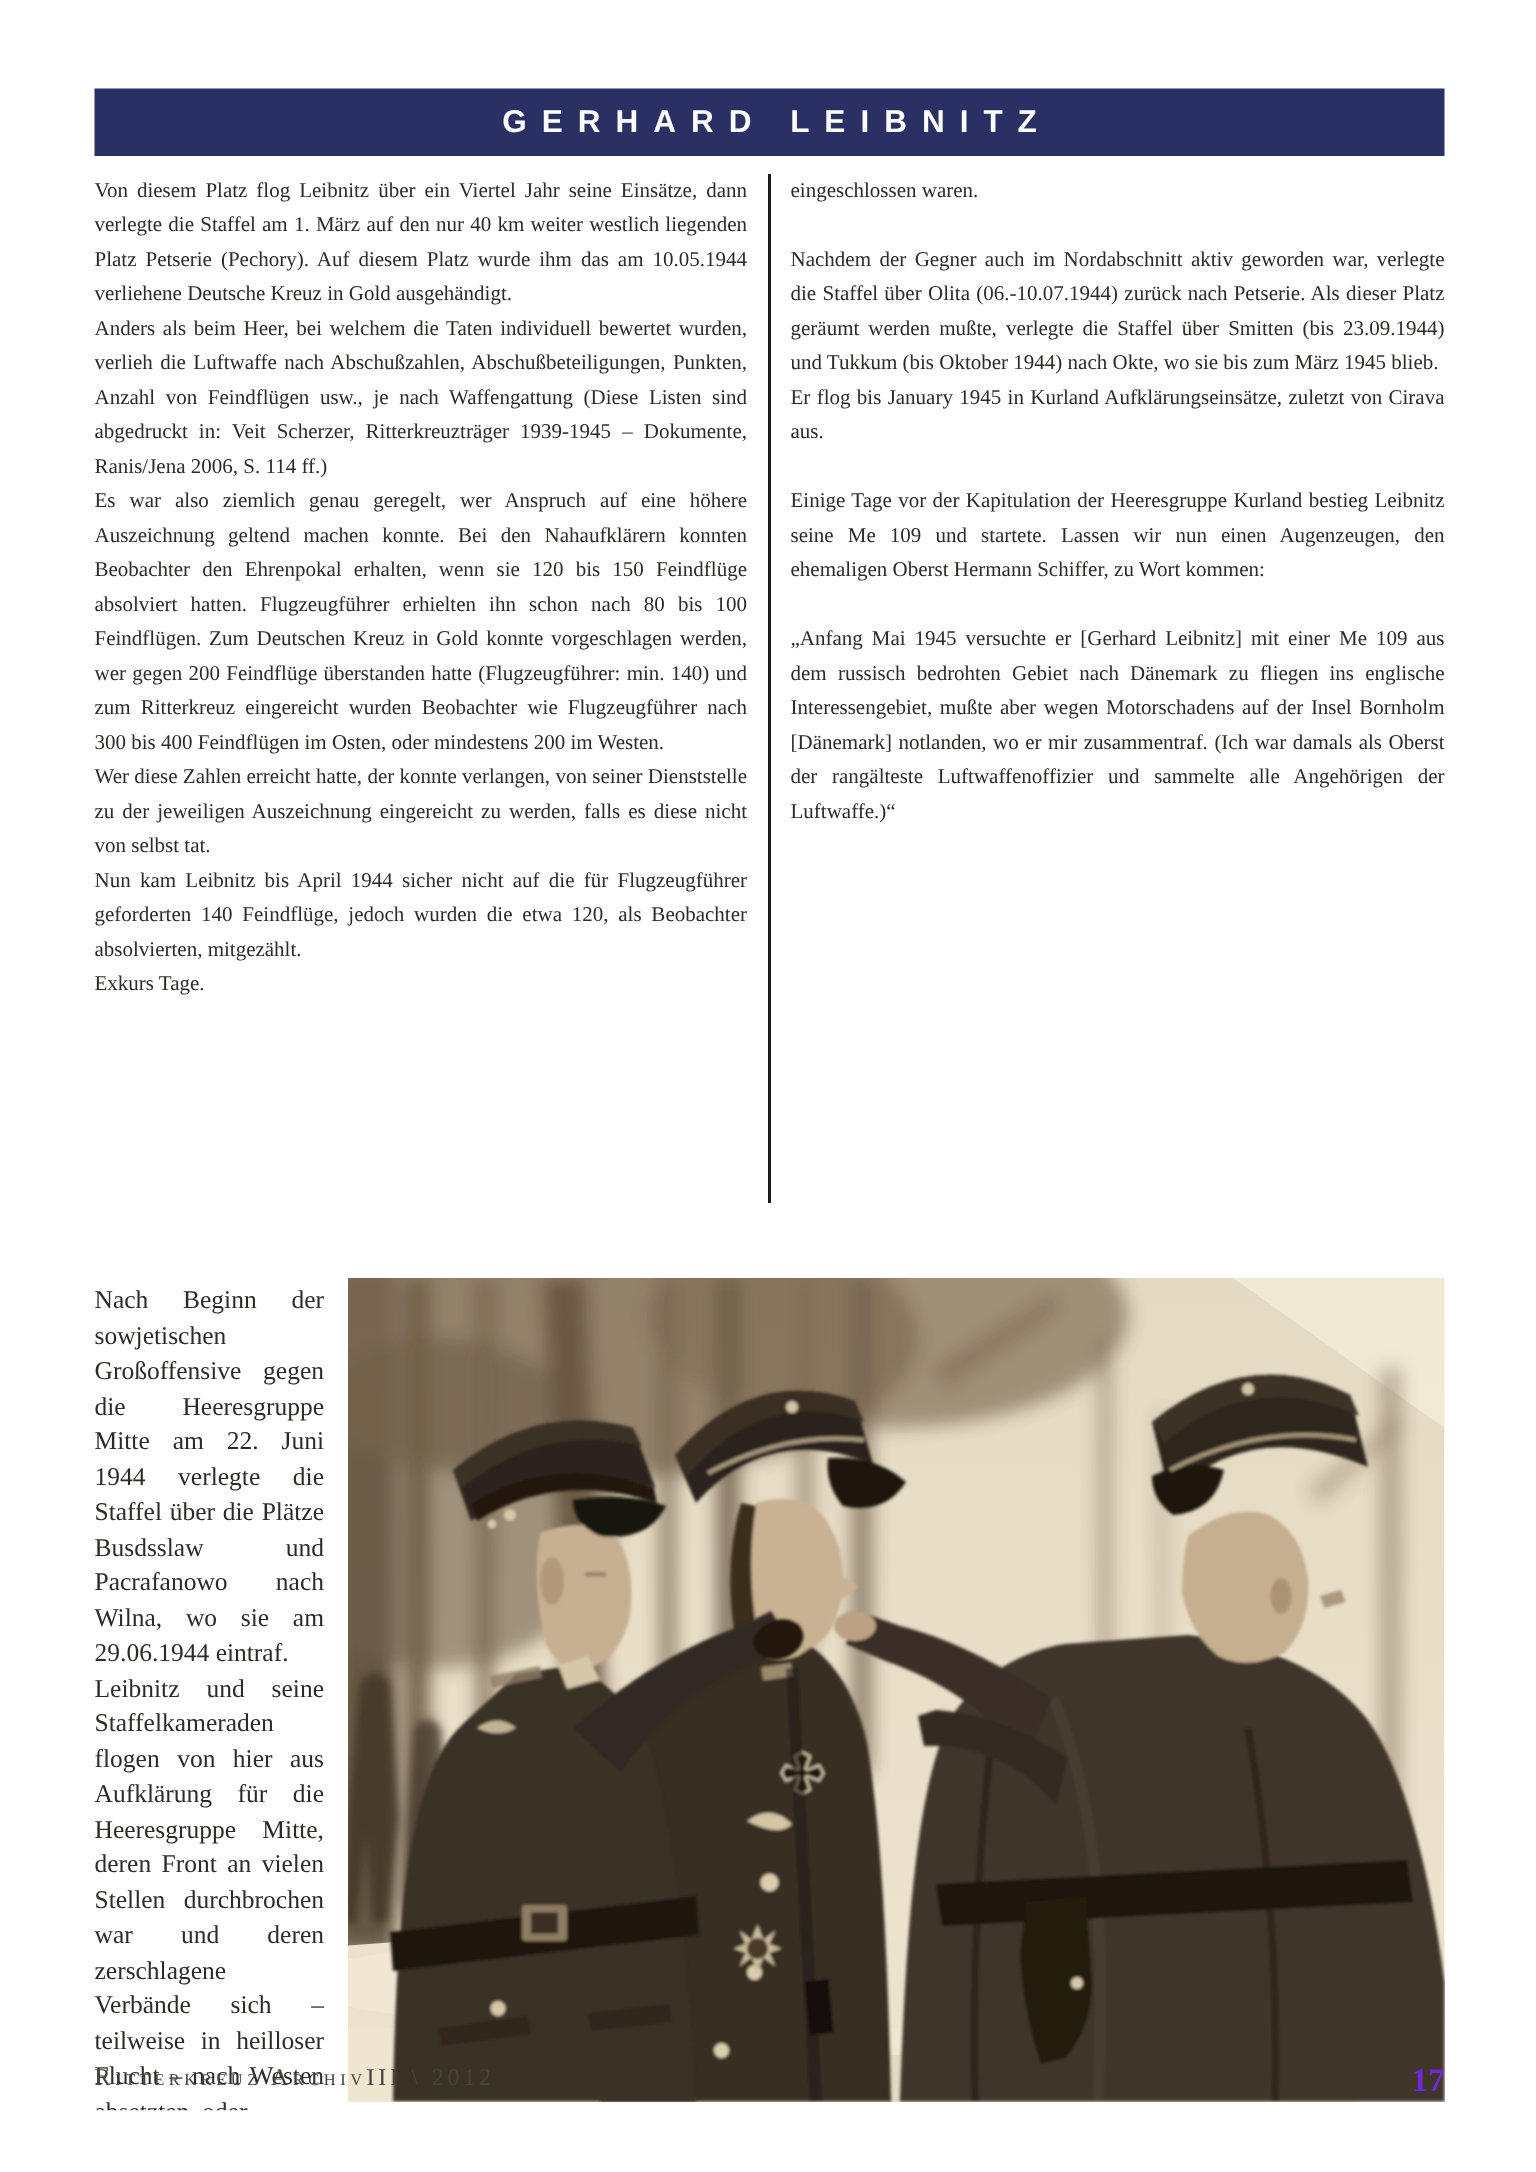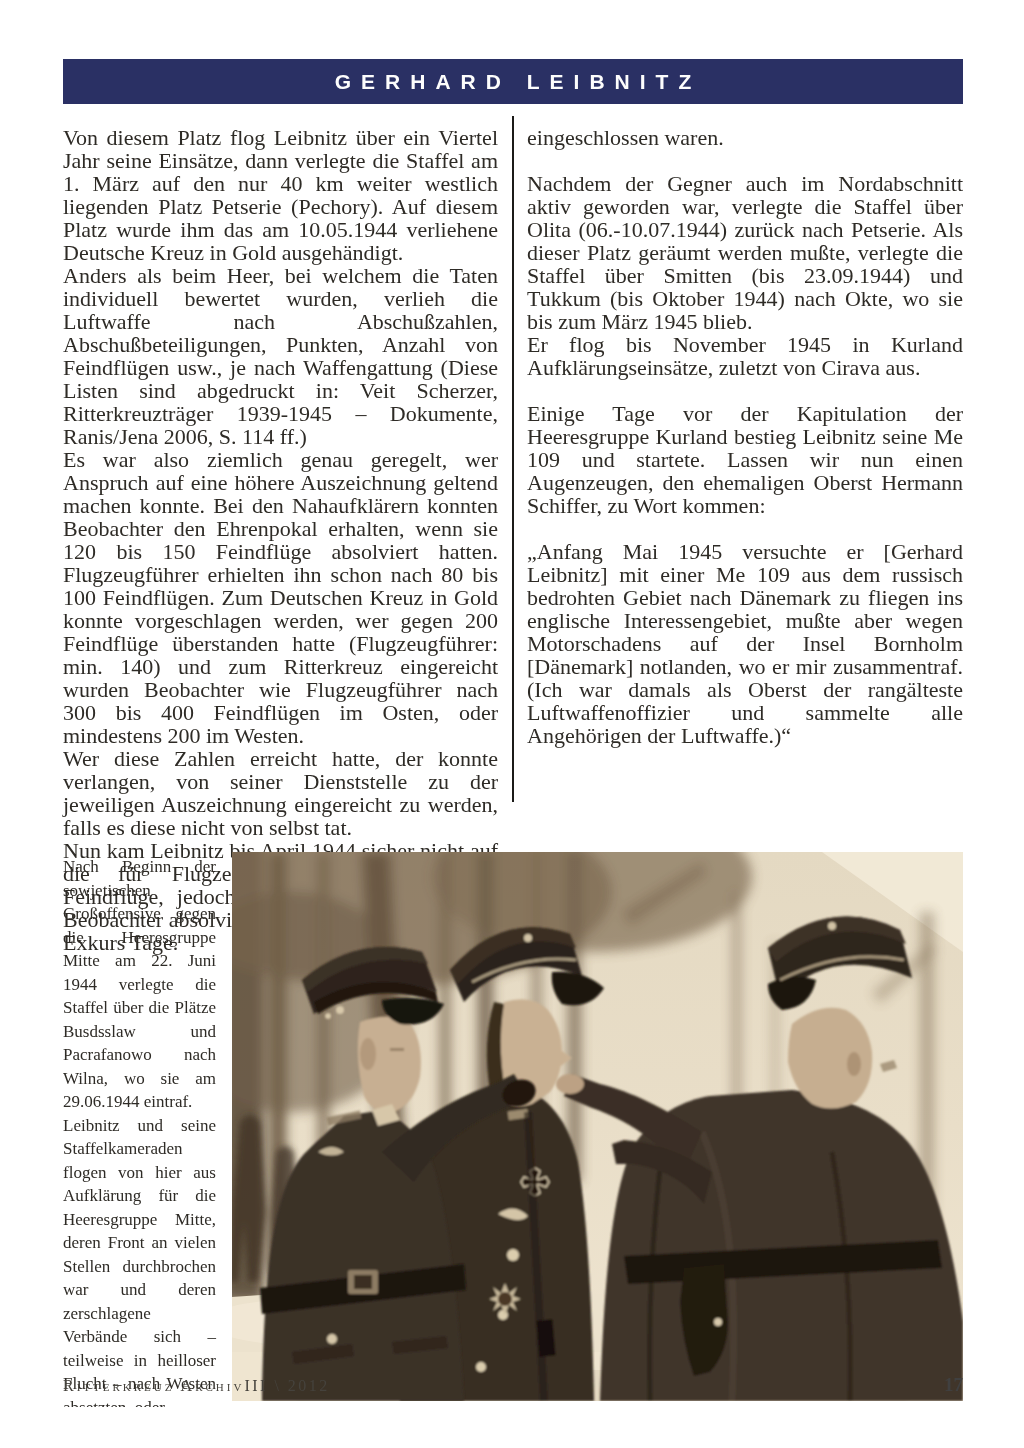--- a/index.html
+++ b/index.html
@@ -13,40 +13,40 @@
     position:absolute; left:63px; top:59px; width:900px; height:45px;
     background:#2a3064; display:flex; align-items:center; justify-content:center;
   }
   .title-bar h1 {
     margin:0; font-family:"Liberation Sans","DejaVu Sans",sans-serif;
     font-weight:700; font-size:21px; letter-spacing:10px; text-indent:10px;
     color:#fdfdfd; white-space:nowrap;
   }
   
   .columns { position:absolute; left:63px; top:116px; width:900px; height:700px; }
-  .col { position:absolute; top:10px; font-size:22px; line-height:23px; text-align:justify; hyphens:auto; }
+  .col { position:absolute; top:0; font-size:14px; line-height:23px; text-align:justify; hyphens:auto; }
   .col-left  { left:0;     width:435px; }
   .col-right { left:464px; width:436px; }
   .divider   { position:absolute; left:449px; top:0; width:2px; height:686px; background:#1b1a18; }
   .para { margin:0; }
   .para.gap { margin-top:23px; }
   
   .bottom { position:absolute; left:63px; top:852px; width:900px; height:550px; }
   .col-narrow { position:absolute; left:0; top:3px; width:153px; font-size:17px; line-height:23.5px; text-align:justify; hyphens:auto; }
   .photo { position:absolute; left:169px; top:0; width:731px; height:549px; margin:0; }
   .photo svg { display:block; width:100%; height:100%; }
   
   .footer {
     position:absolute; left:63px; top:1377px; width:900px; height:26px;
     font-size:16px; color:#45423c;
   }
   .journal { font-variant:small-caps; letter-spacing:3px; }
   .issue   { letter-spacing:2.5px; font-variant:small-caps; }
   .page-num {
-    position:absolute; right:0; top:-3px; font-size:19px; font-weight:700; color:#404040;
+    position:absolute; right:0; top:-3px; font-size:22px; font-weight:700; color:#6d28d9;
   }
 </style>
 </head>
 <body>
 
 <div class="page">
 
   <header class="title-bar" style="background: rgb(42, 48, 100);">
     <h1>GERHARD LEIBNITZ</h1>
   </header>
@@ -57,21 +57,21 @@
         <p class="para">Anders als beim Heer, bei welchem die Taten individuell bewertet wurden, verlieh die Luftwaffe nach Abschußzahlen, Abschußbeteiligungen, Punkten, Anzahl von Feindflügen usw., je nach Waffengattung (Diese Listen sind abgedruckt in: Veit Scherzer, Ritterkreuzträger 1939-1945 – Dokumente, Ranis/Jena 2006, S. 114 ff.)</p>
         <p class="para">Es war also ziemlich genau geregelt, wer Anspruch auf eine höhere Auszeichnung geltend machen konnte. Bei den Nahaufklärern konnten Beobachter den Ehrenpokal erhalten, wenn sie 120 bis 150 Feindflüge absolviert hatten. Flugzeugführer erhielten ihn schon nach 80 bis 100 Feindflügen. Zum Deutschen Kreuz in Gold konnte vorgeschlagen werden, wer gegen 200 Feindflüge überstanden hatte (Flugzeugführer: min. 140) und zum Ritterkreuz eingereicht wurden Beobachter wie Flugzeugführer nach 300 bis 400 Feindflügen im Osten, oder mindestens 200 im Westen.</p>
         <p class="para">Wer diese Zahlen erreicht hatte, der konnte verlangen, von seiner Dienststelle zu der jeweiligen Auszeichnung eingereicht zu werden, falls es diese nicht von selbst tat.</p>
         <p class="para">Nun kam Leibnitz bis April 1944 sicher nicht auf die für Flugzeugführer geforderten 140 Feindflüge, jedoch wurden die etwa 120, als Beobachter absolvierten, mitgezählt.</p>
         <p class="para">Exkurs Tage.</p>
       </div>
     <div class="divider"></div>
     <div class="col col-right">
         <p class="para">eingeschlossen waren.</p>
         <p class="para gap">Nachdem der Gegner auch im Nordabschnitt aktiv geworden war, verlegte die Staffel über Olita (06.-10.07.1944) zurück nach Petserie. Als dieser Platz geräumt werden mußte, verlegte die Staffel über Smitten (bis 23.09.1944) und Tukkum (bis Oktober 1944) nach Okte, wo sie bis zum März 1945 blieb.</p>
-        <p class="para">Er flog bis November 1945 in Kurland Aufklärungseinsätze, zuletzt von Cirava aus.</p>
+        <p class="para">Er flog bis January 1945 in Kurland Aufklärungseinsätze, zuletzt von Cirava aus.</p>
         <p class="para gap">Einige Tage vor der Kapitulation der Heeresgruppe Kurland bestieg Leibnitz seine Me 109 und startete. Lassen wir nun einen Augenzeugen, den ehemaligen Oberst Hermann Schiffer, zu Wort kommen:</p>
         <p class="para gap">„Anfang Mai 1945 versuchte er [Gerhard Leibnitz] mit einer Me 109 aus dem russisch bedrohten Gebiet nach Dänemark zu fliegen ins englische Interessengebiet, mußte aber wegen Motorschadens auf der Insel Bornholm [Dänemark] notlanden, wo er mir zusammentraf. (Ich war damals als Oberst der rangälteste Luftwaffenoffizier und sammelte alle Angehörigen der Luftwaffe.)“</p>
       </div>
   </section>
 
   <section class="bottom">
     <div class="col-narrow">
         <p class="para">Nach Beginn der sowjetischen Großoffensive gegen die Heeresgruppe Mitte am 22. Juni 1944 verlegte die Staffel über die Plätze Busdsslaw und Pacrafanowo nach Wilna, wo sie am 29.06.1944 eintraf.</p>
         <p class="para">Leibnitz und seine Staffelkameraden flogen von hier aus Aufklärung für die Heeresgruppe Mitte, deren Front an vielen Stellen durchbrochen war und deren zerschlagene Verbände sich – teilweise in heilloser Flucht – nach Westen absetzten, oder</p>
       </div>

